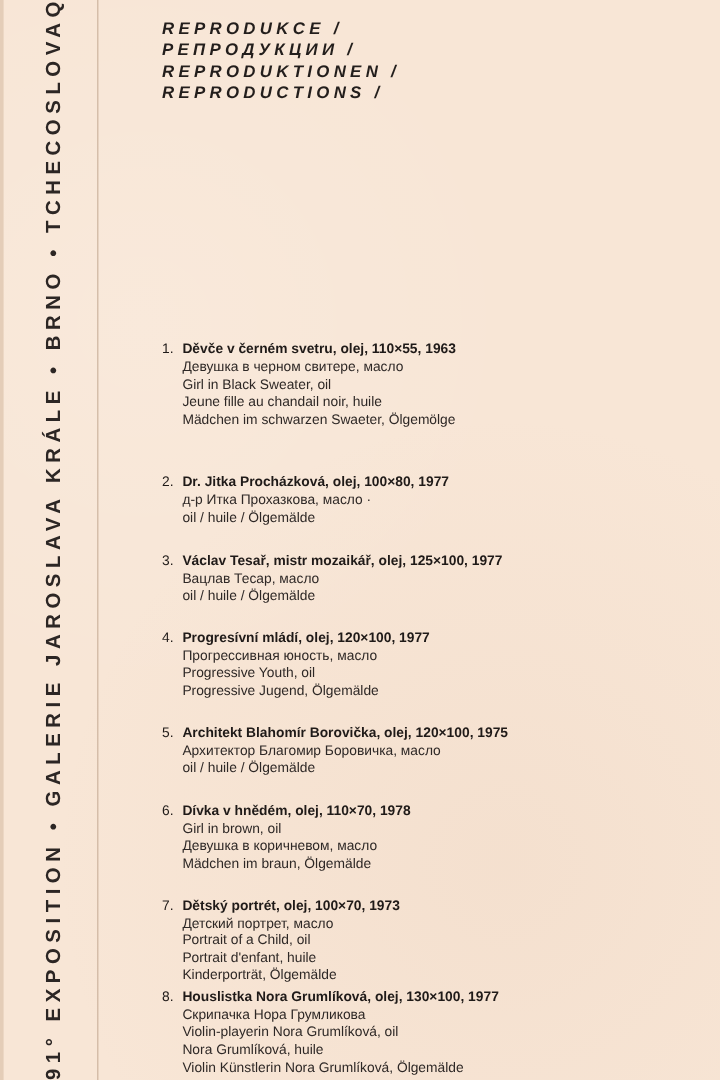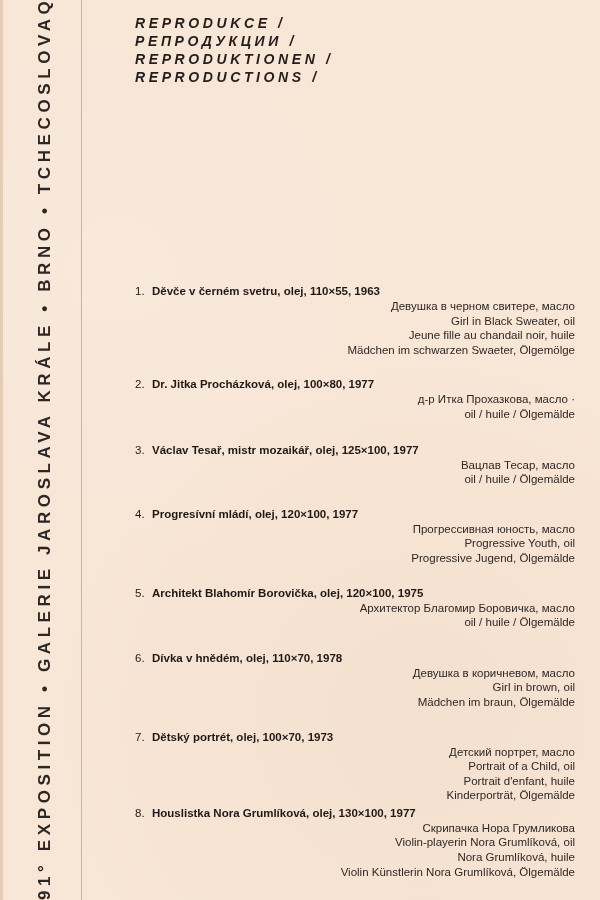--- a/index.html
+++ b/index.html
@@ -43,41 +43,41 @@
     position: absolute; left: 135px; top: 283px; width: 440px;
   }
   .entry { position: relative; }
   .entry-title {
     font-size: 11.5px; font-weight: bold; line-height: 16px; white-space: nowrap;
     color: #1f1a18;
   }
   .entry-num { display: inline-block; width: 17px; font-weight: normal; }
   .entry-lines { padding-left: 17px; }
   .entry-line {
-    font-size: 11.5px; line-height: 14.6px; white-space: nowrap; color: #2e2826; text-align: right;
+    font-size: 11.5px; line-height: 14.6px; white-space: nowrap; color: #2e2826;
   }
 </style>
 </head>
 <body>
 
 <div class="paper-grain"></div>
 <div class="left-edge"></div>
 <div class="fold-line"></div>
 
 <div class="spine">91° EXPOSITION • GALERIE JAROSLAVA KRÁLE • BRNO • TCHECOSLOVAQUIE</div>
 
 <div class="heading">
   <div>REPRODUKCE /</div>
   <div>РЕПРОДУКЦИИ /</div>
   <div>REPRODUKTIONEN /</div>
   <div>REPRODUCTIONS /</div>
 </div>
 
 <div class="list">
-  <div class="entry" style="margin-bottom:19px">
+  <div class="entry" style="margin-bottom:37px">
     <div class="entry-title"><span class="entry-num">1.</span><span>Děvče v černém svetru, olej, 110×55, 1963</span></div>
     <div class="entry-lines">
       <div class="entry-line">Девушка в черном свитере, масло</div>
       <div class="entry-line">Girl in Black Sweater, oil</div>
       <div class="entry-line">Jeune fille au chandail noir, huile</div>
       <div class="entry-line">Mädchen im schwarzen Swaeter, Ölgemölge</div>
     </div>
   </div>
 
   <div class="entry" style="margin-bottom:20px">
@@ -109,22 +109,22 @@
     <div class="entry-title"><span class="entry-num">5.</span><span>Architekt Blahomír Borovička, olej, 120×100, 1975</span></div>
     <div class="entry-lines">
       <div class="entry-line">Архитектор Благомир Боровичка, масло</div>
       <div class="entry-line">oil / huile / Ölgemälde</div>
     </div>
   </div>
 
   <div class="entry" style="margin-bottom:19px">
     <div class="entry-title"><span class="entry-num">6.</span><span>Dívka v hnědém, olej, 110×70, 1978</span></div>
     <div class="entry-lines">
+      <div class="entry-line">Girl in brown, oil</div>
       <div class="entry-line">Девушка в коричневом, масло</div>
-      <div class="entry-line">Girl in brown, oil</div>
       <div class="entry-line">Mädchen im braun, Ölgemälde</div>
     </div>
   </div>
 
   <div class="entry" style="margin-bottom:2px">
     <div class="entry-title"><span class="entry-num">7.</span><span>Dětský portrét, olej, 100×70, 1973</span></div>
     <div class="entry-lines">
       <div class="entry-line">Детский портрет, масло</div>
       <div class="entry-line">Portrait of a Child, oil</div>
       <div class="entry-line">Portrait d'enfant, huile</div>

